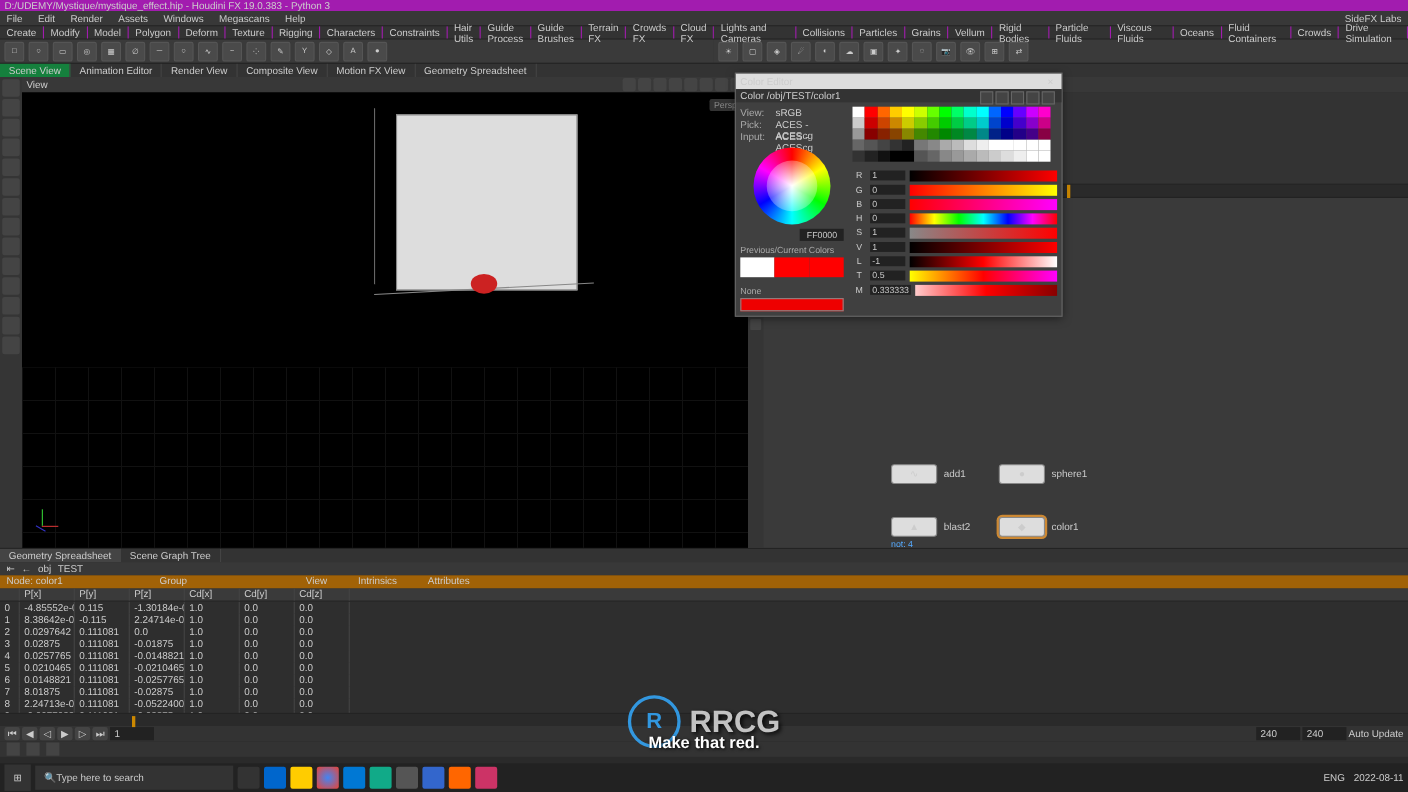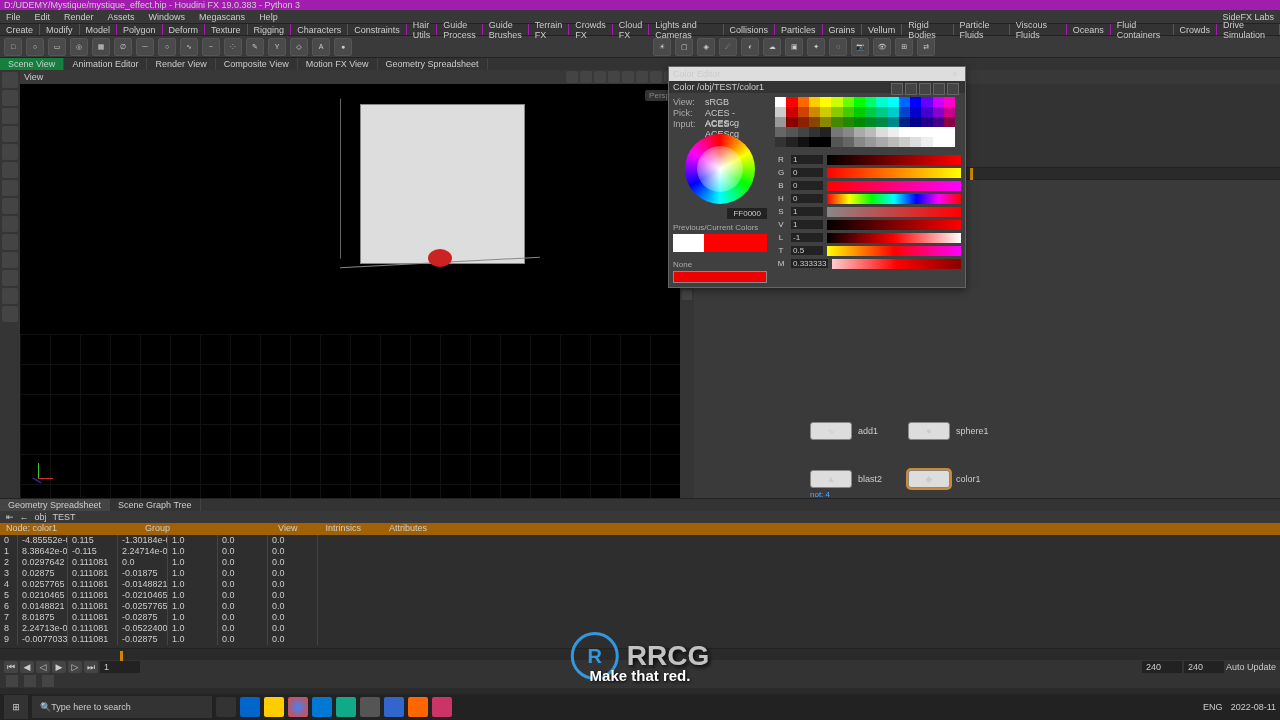--- a/index.html
+++ b/index.html
@@ -309,20 +309,29 @@
     <span>obj</span>
     <span>TEST</span>
   </div>
   <div class="ss-filter">
     <span>Node: color1</span>
     <span style="margin-left:60px">Group</span>
     <span style="margin-left:80px">View</span>
     <span>Intrinsics</span>
     <span>Attributes</span>
   </div>
+  <div class="ss-header">
+    <div></div>
+      <div>P[x]</div>
+      <div>P[y]</div>
+    <div>P[z]</div>
+      <div>Cd[x]</div>
+      <div>Cd[y]</div>
+      <div>Cd[z]</div>
+  </div>
   <div class="ss-body" id="ssbody">
       <div class="ss-row">
         <div>0</div>
         <div>-4.85552e-08</div>
         <div>0.115</div>
         <div>-1.30184e-07</div>
         <div>1.0</div>
         <div>0.0</div>
         <div>0.0</div>
       </div>

